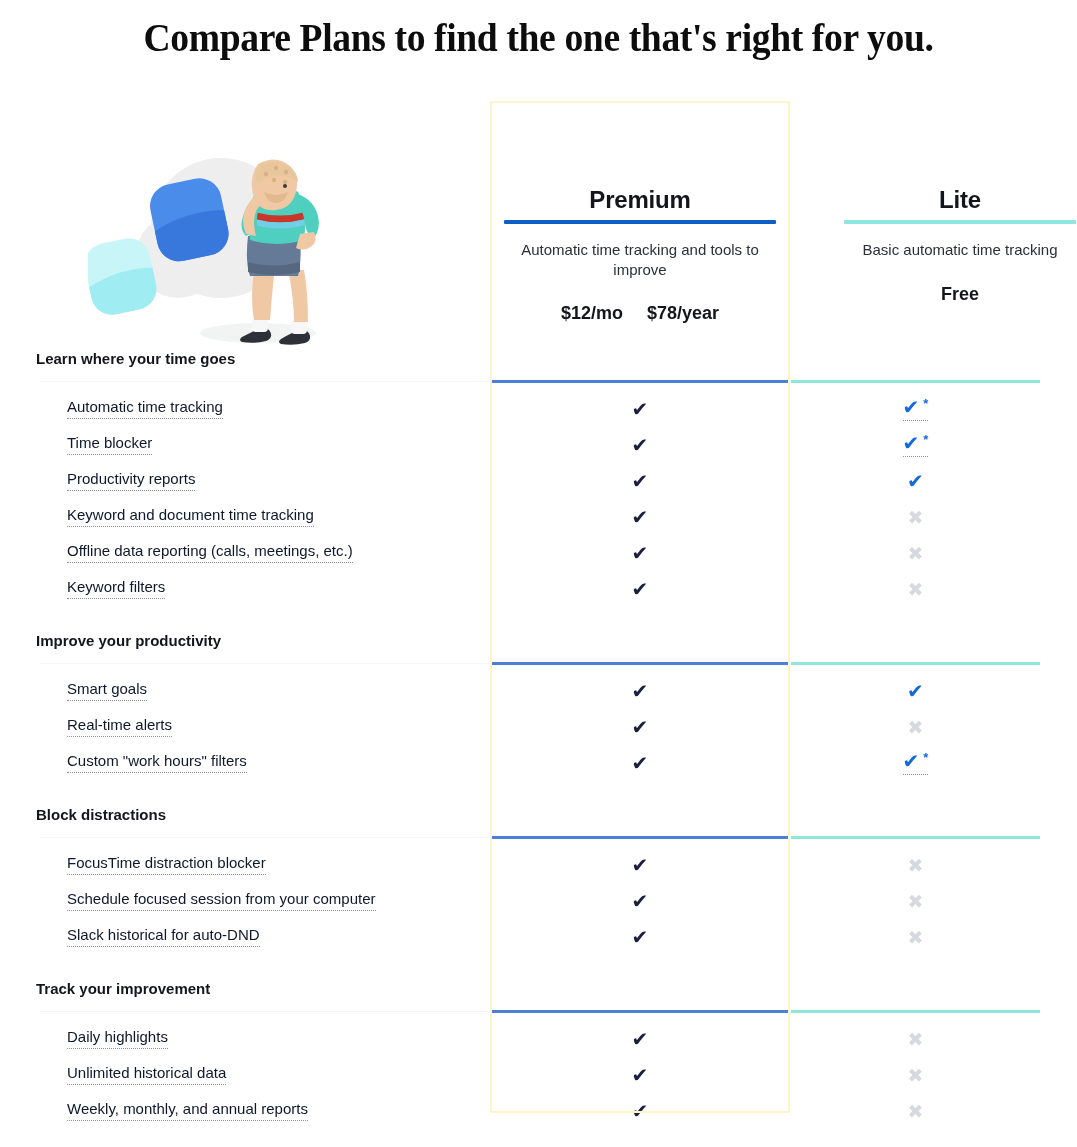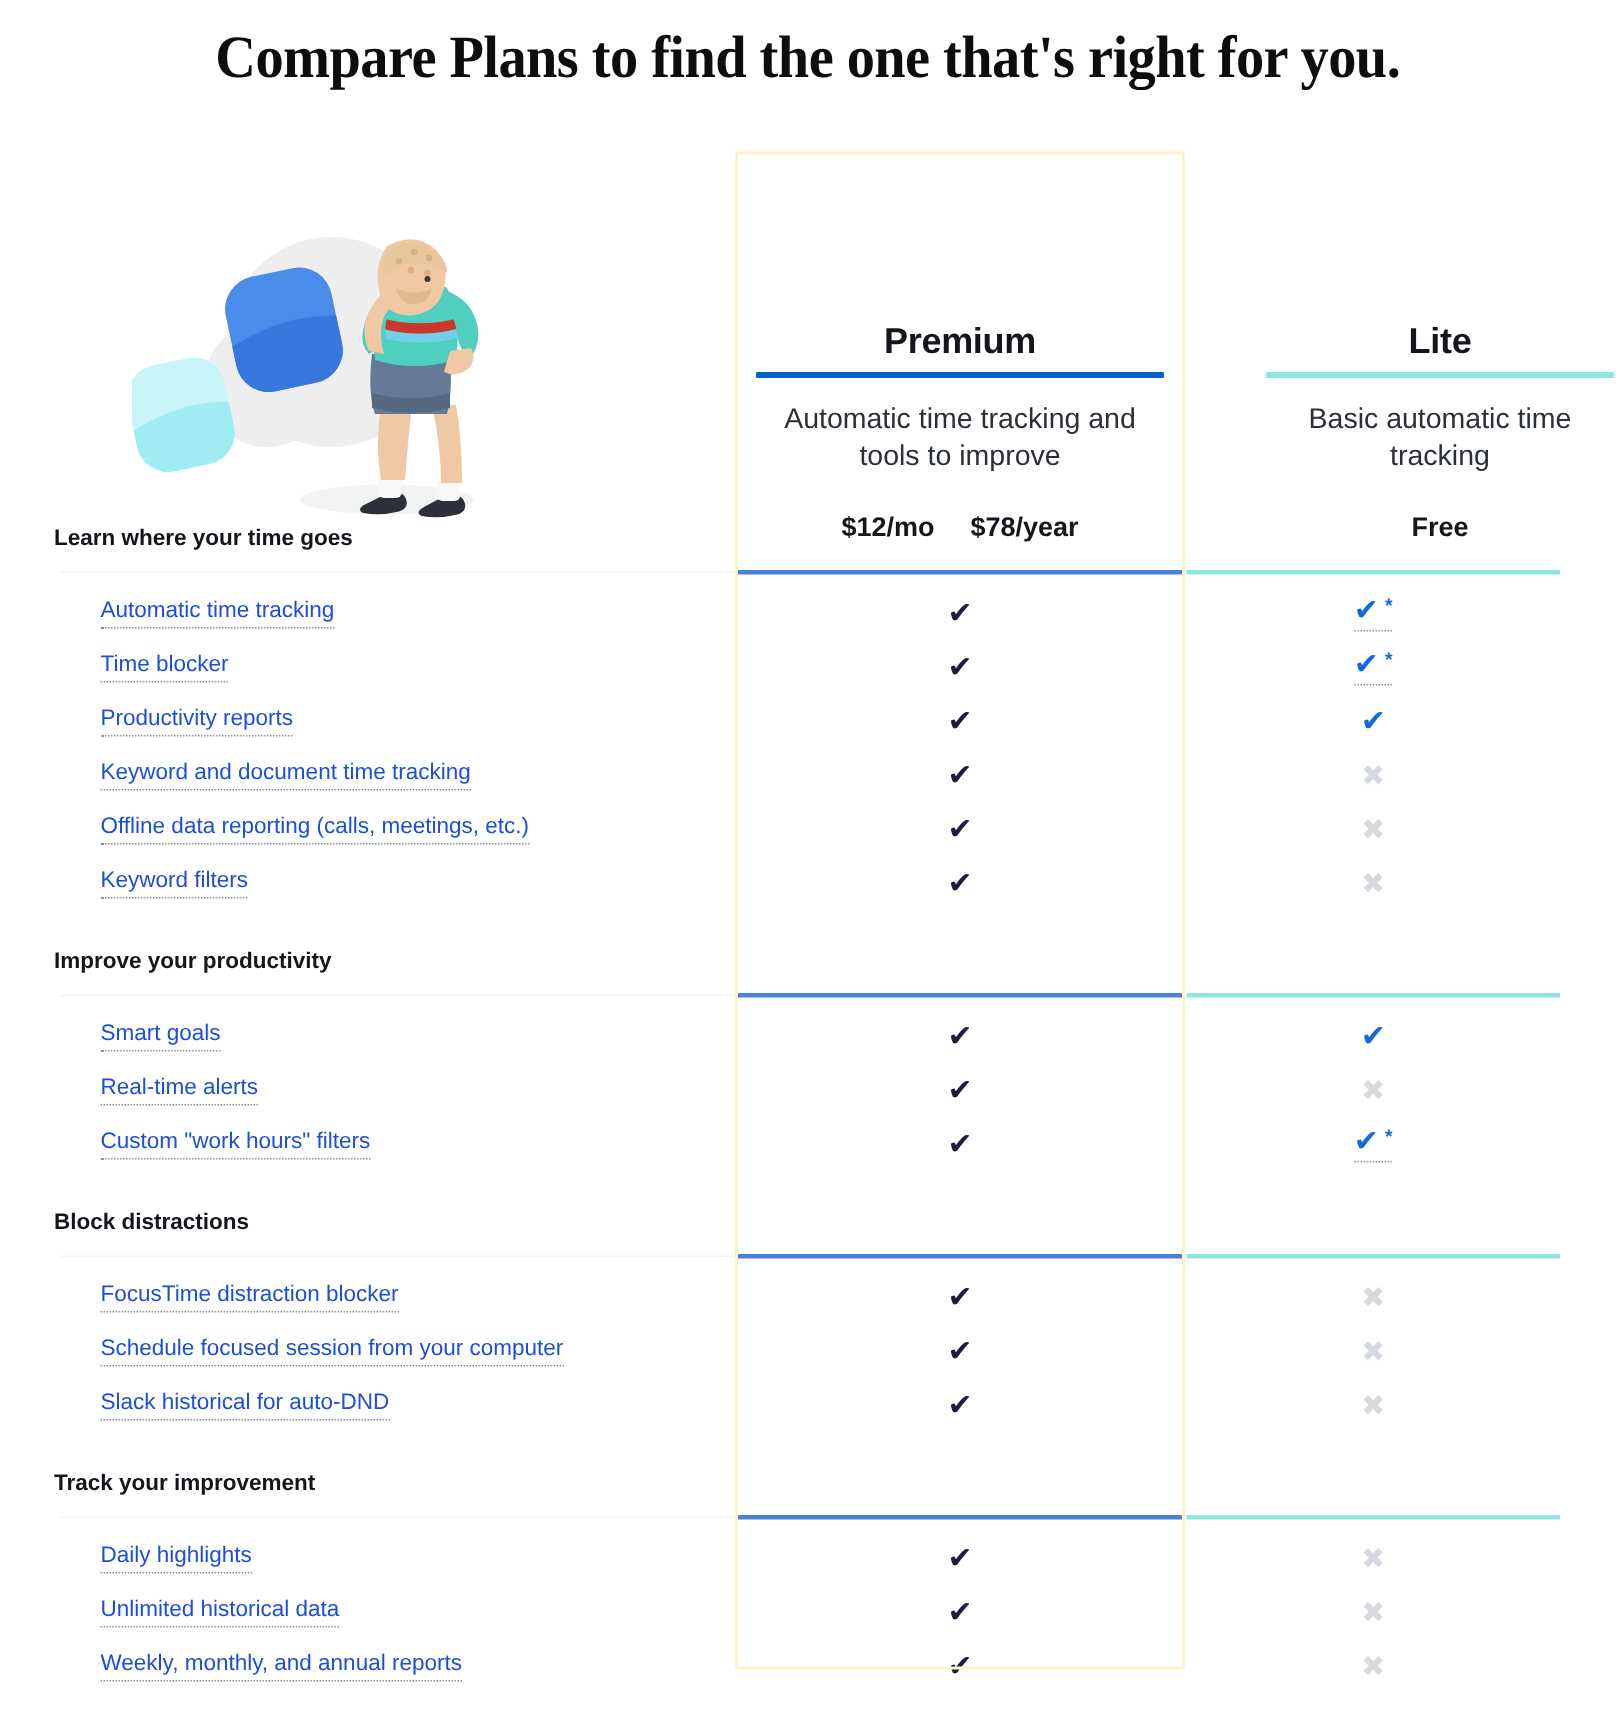--- a/index.html
+++ b/index.html
@@ -35,27 +35,27 @@
     border: 2px solid #fdf4c9;
     background: transparent;
     pointer-events: none;
     z-index: 5;
   }
 
   
   .illo { position: absolute; left: 88px; top: 128px; width: 270px; height: 230px; }
 
   
-  .plan-head { position: absolute; text-align: center; margin-top: 28px; }
+  .plan-head { position: absolute; text-align: center; }
   .plan-head .pname {
     font-size: 24px; font-weight: bold; color: #14161c; letter-spacing: -0.2px;
   }
   .plan-head .prule { height: 4px; margin-top: 6px; border-radius: 1px; }
   .plan-head .pdesc {
-    margin-top: 16px; font-size: 19px; color: #2b2f38; line-height: 1.3;
+    margin-top: 16px; font-size: 15px; color: #2b2f38; line-height: 1.3;
   }
   .plan-head .pprice {
     margin-top: 24px; font-size: 18px; font-weight: bold; color: #14161c;
   }
   .pprice .sep { display: inline-block; width: 14px; }
 
   #head-premium { left: 504px; top: 186px; width: 272px; }
   #head-lite    { left: 844px; top: 186px; width: 232px; }
 
   
@@ -80,21 +80,21 @@
     background: #4a80d8;
   }
   .divider .seg-lite {
     position: absolute; left: 791px; top: 0; width: 249px; height: 3px;
     background: #8fe6dd;
   }
 
   .row { position: relative; height: 36px; }
   .feat {
     position: absolute; left: 67px; top: 6px;
-    font-size: 15px; color: #1d4ed8;
+    font-size: 15px; color: #0f172a;
     border-bottom: 1px dotted #8d93a0;
     padding-bottom: 2px;
     line-height: 18px;
     cursor: pointer;
   }
   .cell {
     position: absolute; top: 2px; height: 30px;
     display: flex; align-items: center; justify-content: center;
   }
   .cell.premium { left: 492px; width: 296px; }

